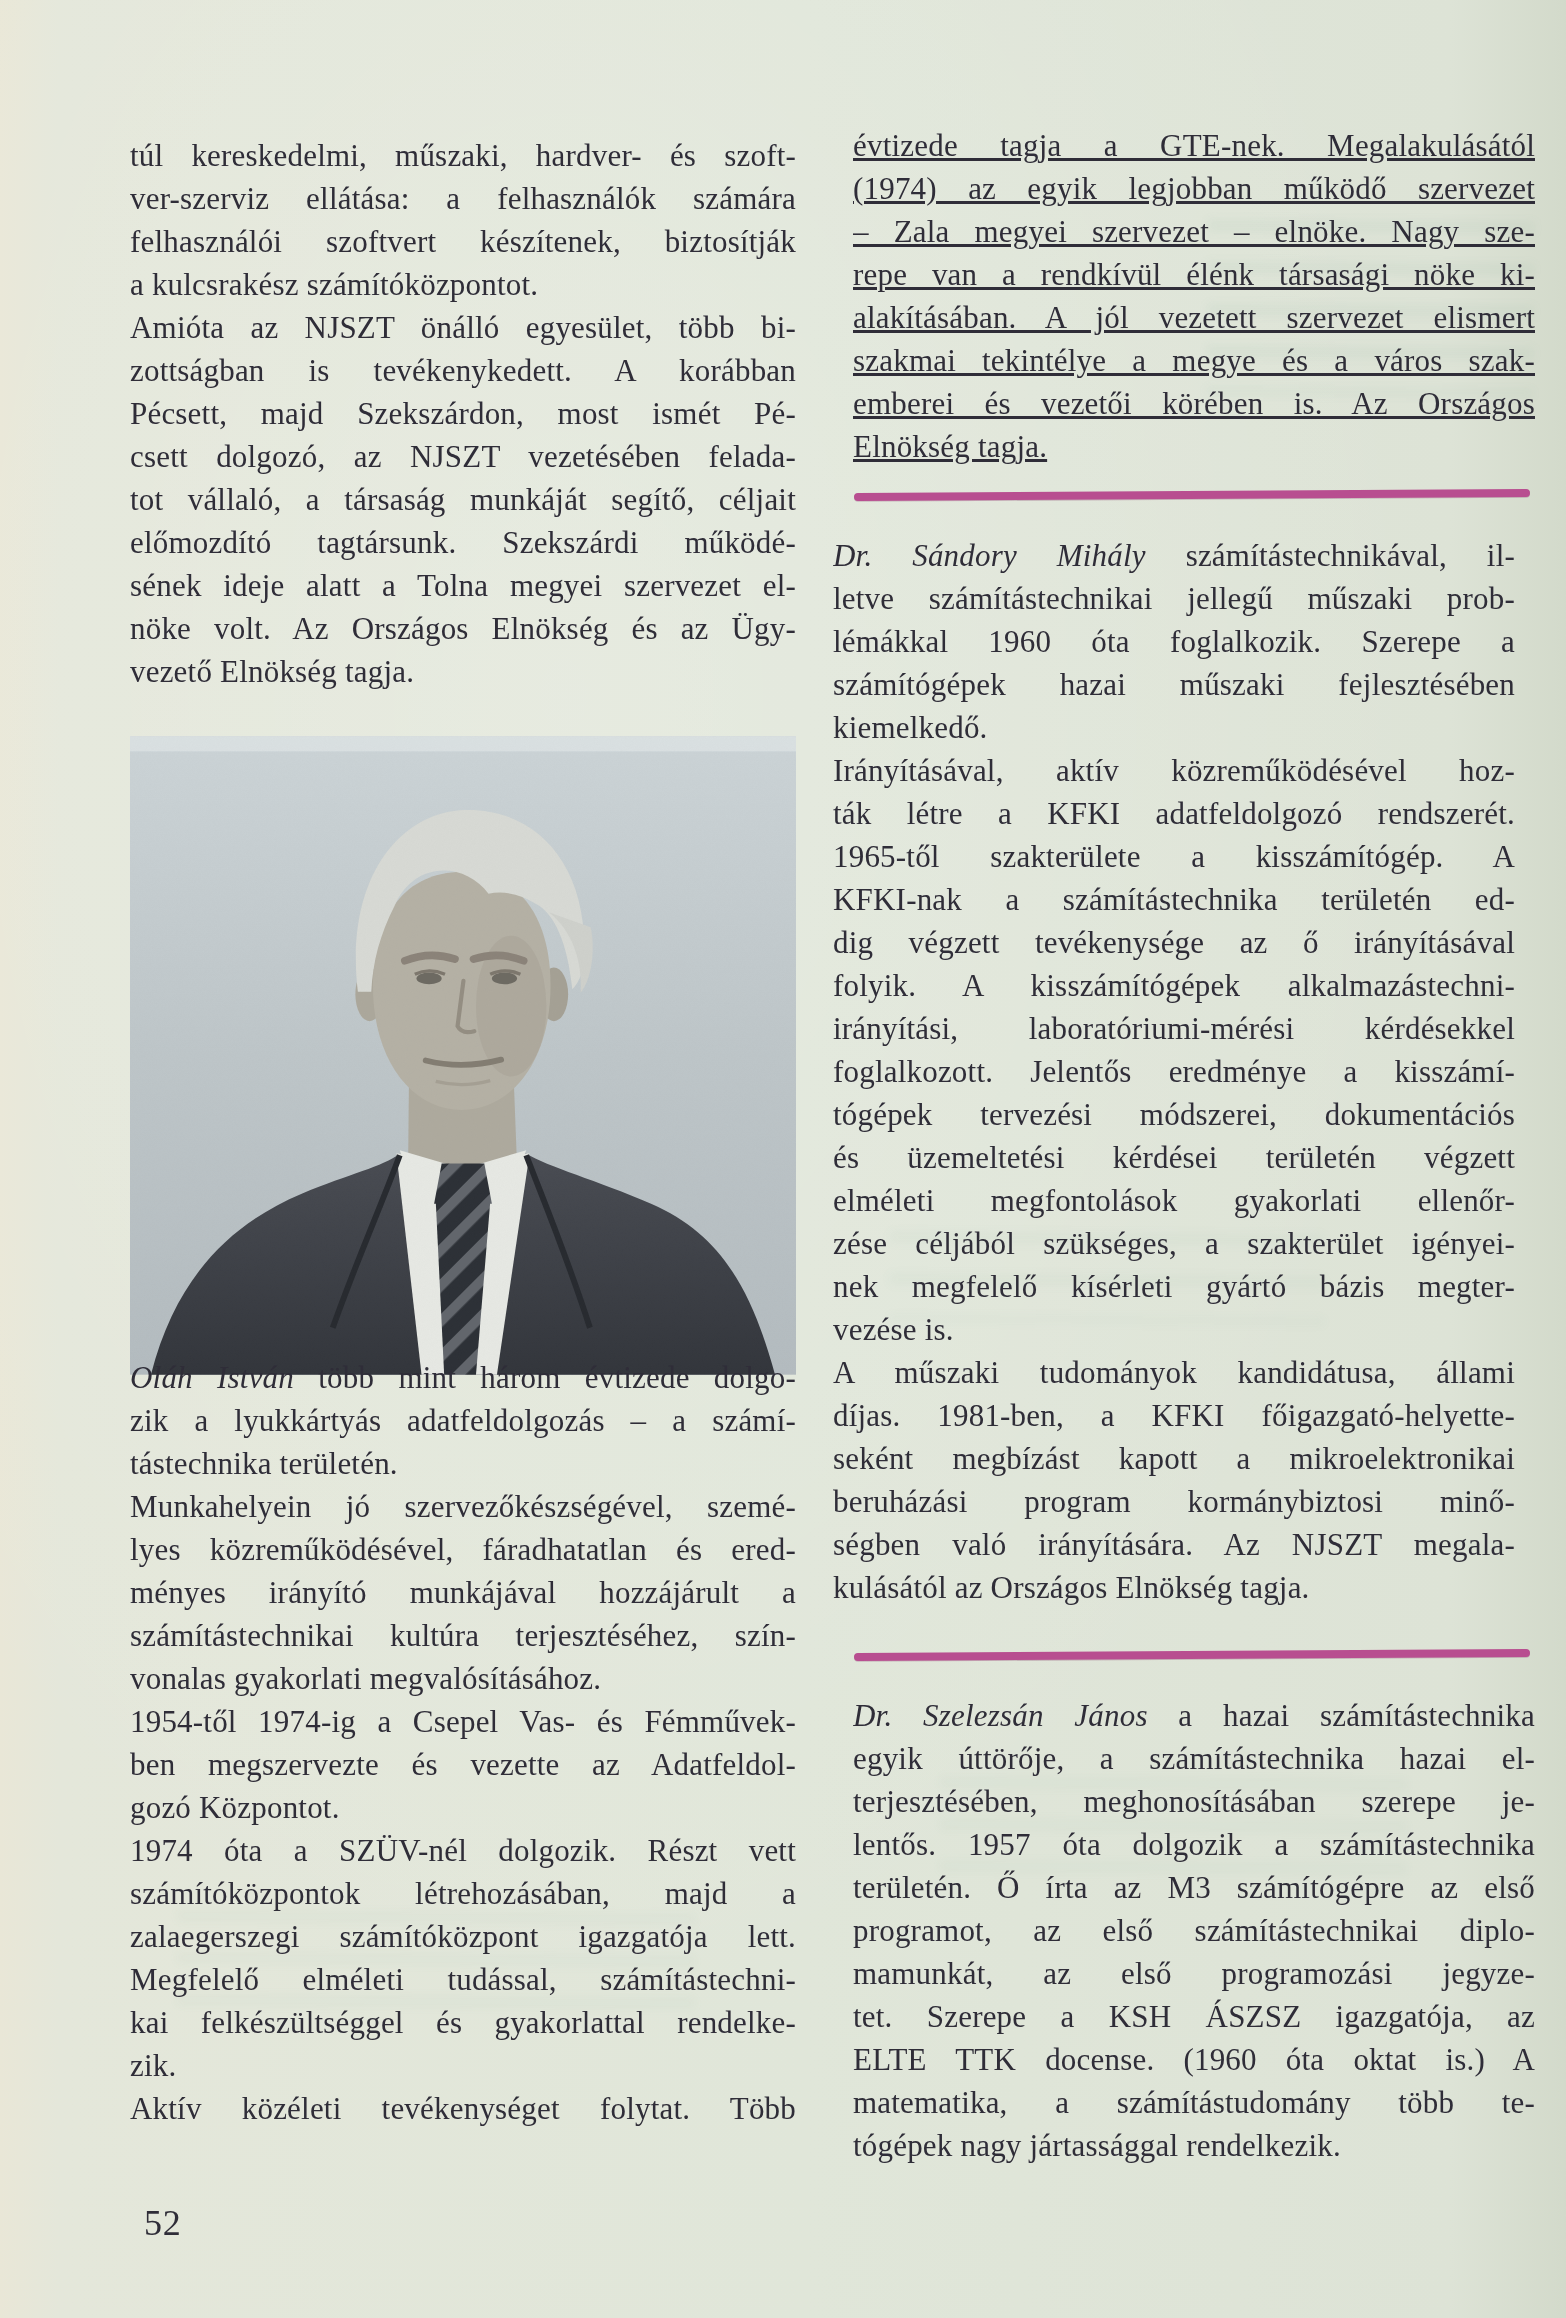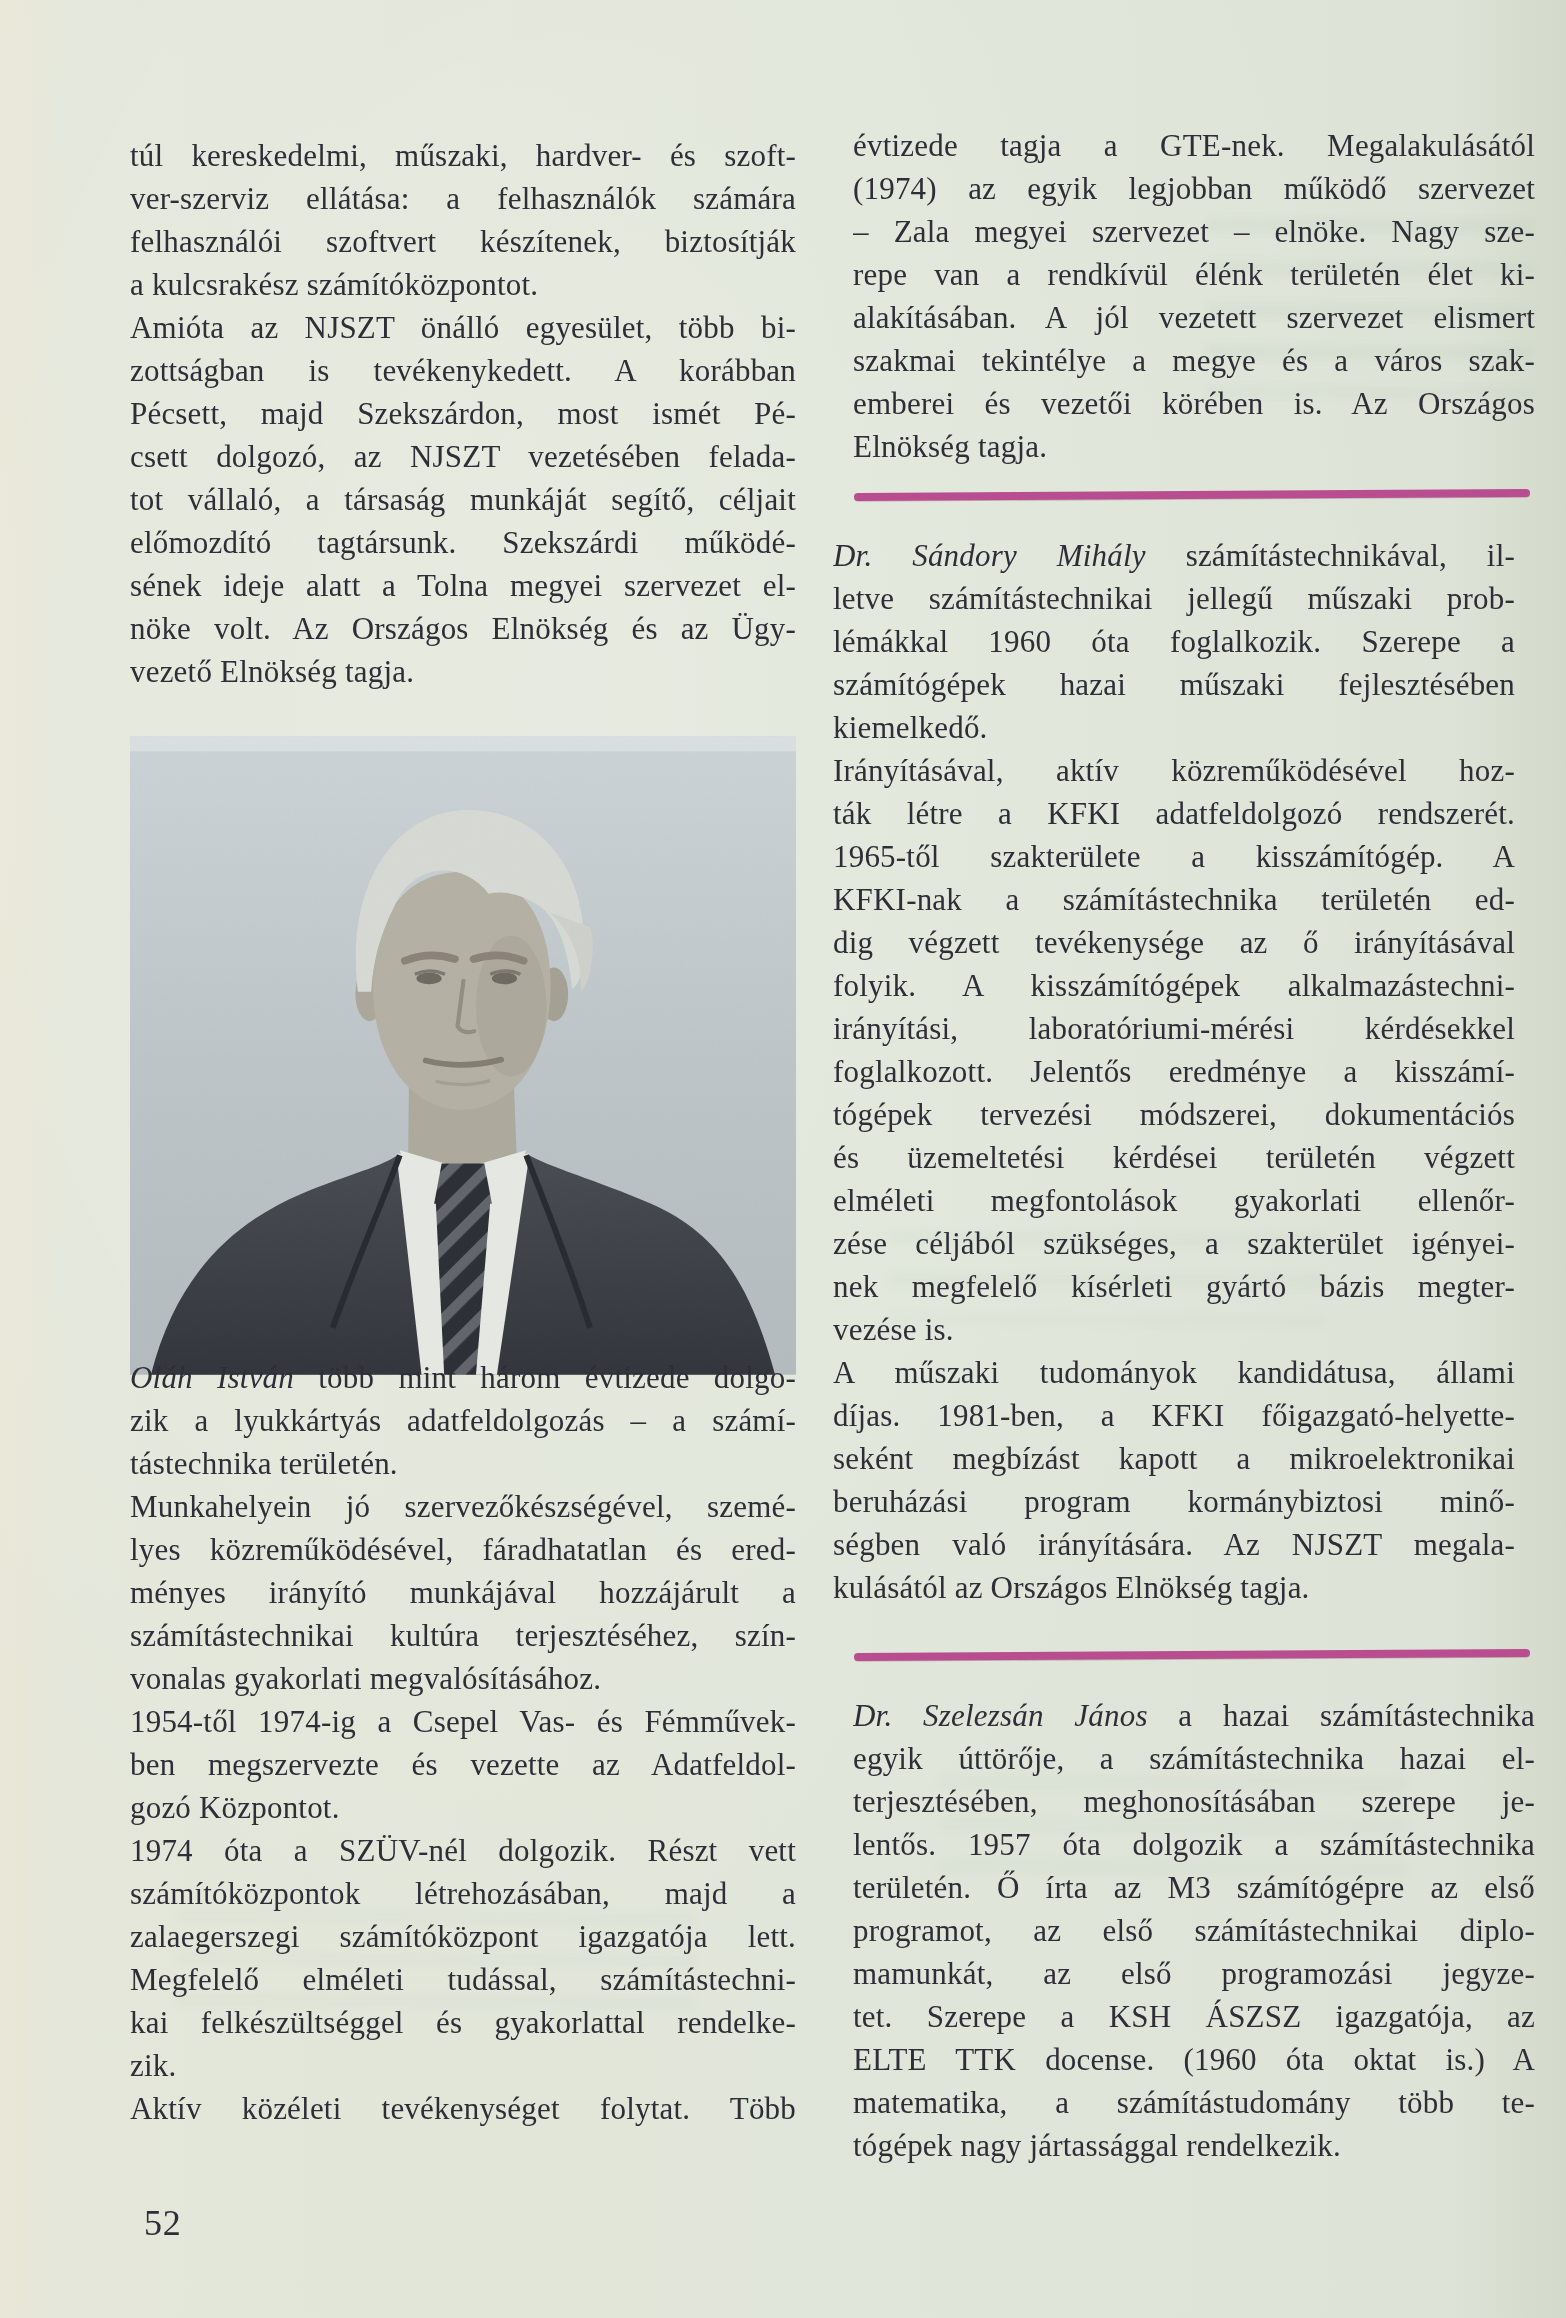--- a/index.html
+++ b/index.html
@@ -21,21 +21,21 @@
     text-align:justify;overflow:hidden;
     text-align-last:justify;
     letter-spacing:0.2px;
   }
   .line::after{content:"";display:inline-block;width:100%;height:0;}
   .line-end{text-align-last:left;}
   .line-end::after{content:none;}
   .line em{font-style:italic;}
   #left-intro{left:130px;top:134px;width:666px;}
   #left-bio{left:130px;top:1356px;width:666px;}
-  #right-cont{left:853px;top:124px;width:682px;}
+  #right-cont{left:853px;top:124px;width:682px;text-decoration:underline;}
   #right-sandory{left:833px;top:534px;width:682px;}
   #right-szelezsan{left:853px;top:1694px;width:682px;}
   .rule{
     position:absolute;left:854px;width:676px;height:7.5px;
     border-radius:4.2px;
     transform:rotate(-.35deg);
     box-shadow:0 0.8px 0 rgba(120,40,90,.25);
   }
   #rule1{top:491px;}
   #rule2{top:1651px;}
@@ -171,21 +171,21 @@
       <div class="line line-end">zik.</div>
       <div class="line">Aktív közéleti tevékenységet folytat. Több</div>
     </div>
 
   <div id="page-number">52</div>
 
   <div class="col" id="right-cont">
       <div class="line">évtizede tagja a GTE-nek. Megalakulásától</div>
       <div class="line">(1974) az egyik legjobban működő szervezet</div>
       <div class="line">– Zala megyei szervezet – elnöke. Nagy sze-</div>
-      <div class="line">repe van a rendkívül élénk területén élet ki-</div>
+      <div class="line">repe van a rendkívül élénk társasági nöke ki-</div>
       <div class="line">alakításában. A jól vezetett szervezet elismert</div>
       <div class="line">szakmai tekintélye a megye és a város szak-</div>
       <div class="line">emberei és vezetői körében is. Az Országos</div>
       <div class="line line-end">Elnökség tagja.</div>
     </div>
 
   <div class="rule" id="rule1" style="background: rgb(184, 78, 144);"></div>
 
   <div class="col" id="right-sandory">
       <div class="line"><em>Dr. Sándory Mihály</em> számítástechnikával, il-</div>

